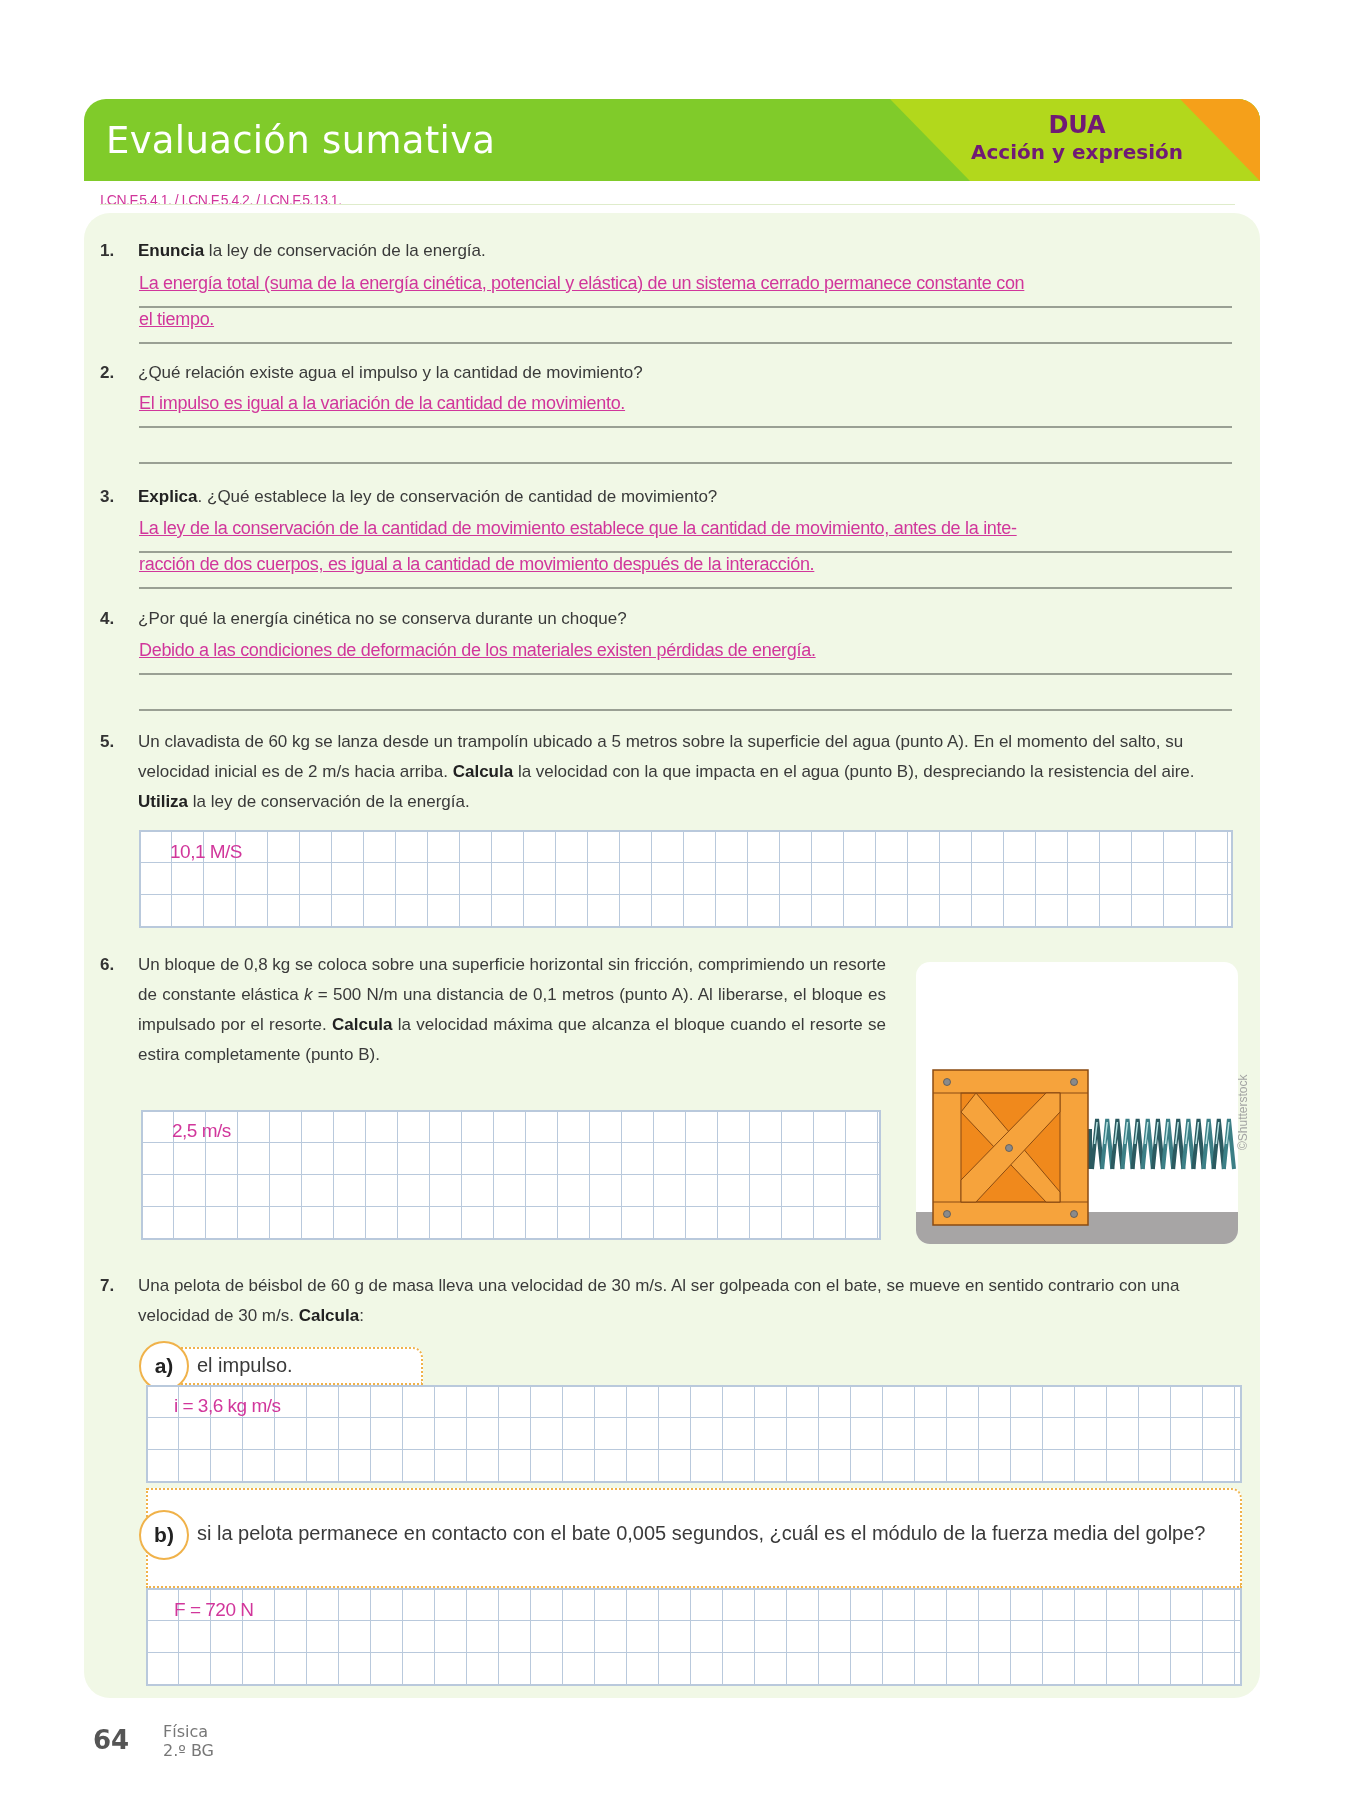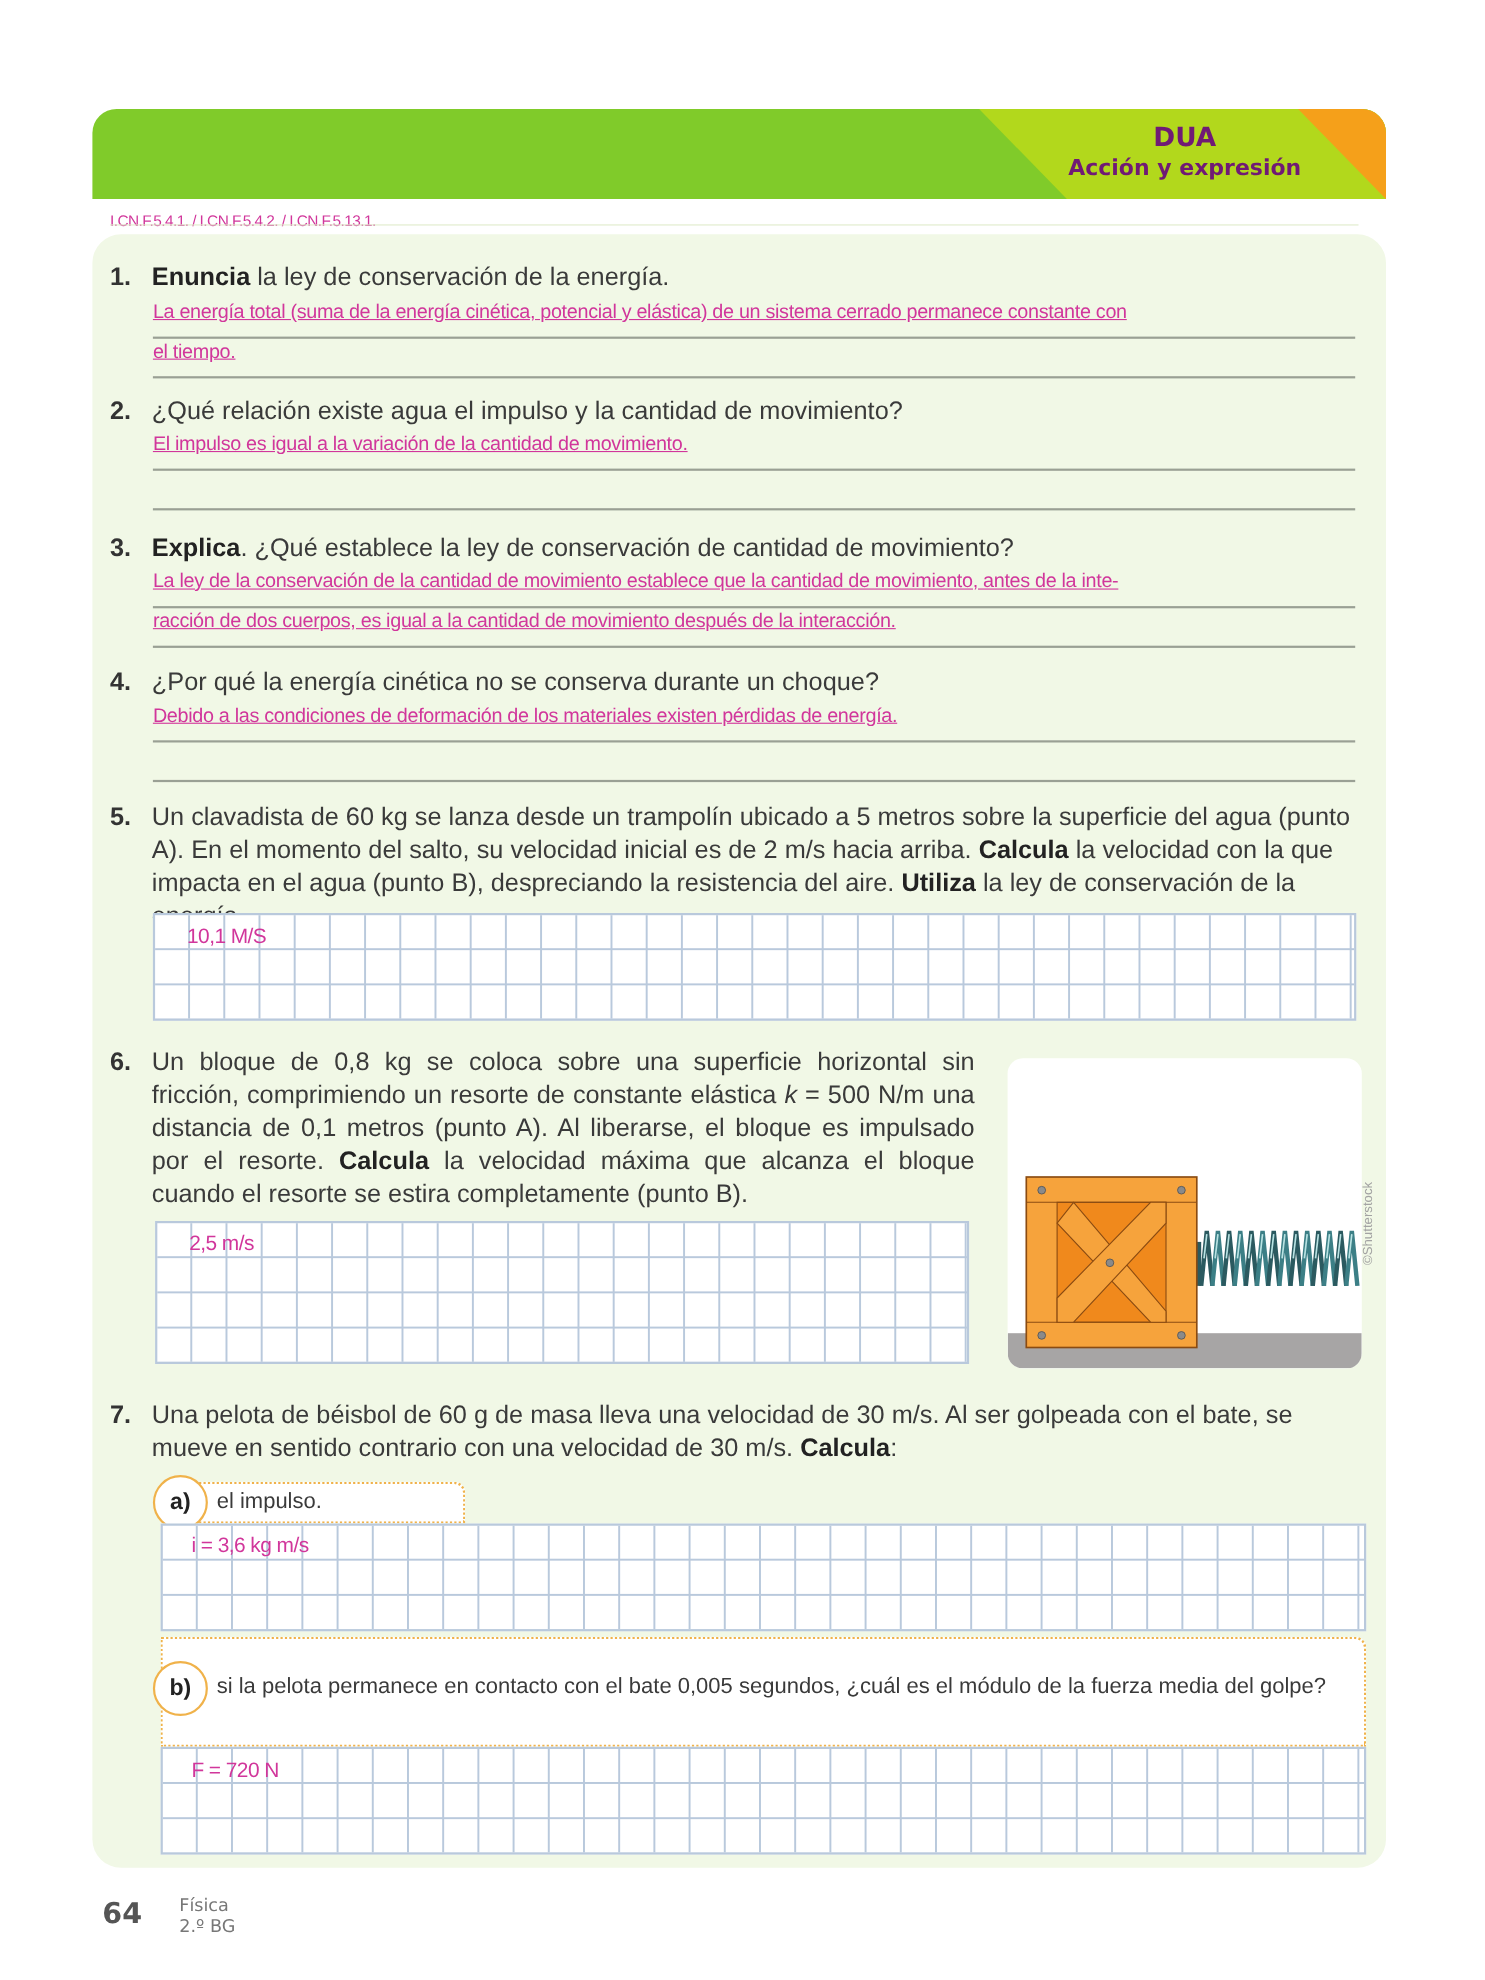--- a/index.html
+++ b/index.html
@@ -39,21 +39,21 @@
   .indicators-line {
     position: absolute; left: 100px; top: 204px; width: 1135px; height: 1px; background: #dfeccb;
   }
 
   
   .panel {
     position: absolute; left: 84px; top: 213px; width: 1176px; height: 1485px;
     background: #f1f8e6; border-radius: 26px;
   }
 
-  .q { position: absolute; left: 100px; font-size: 23px; line-height: 30px; color: #3a3a3a; }
+  .q { position: absolute; left: 100px; font-size: 17px; line-height: 30px; color: #3a3a3a; }
   .q .num { display: inline-block; width: 38px; font-weight: bold; color: #333; }
   .q b { color: #222; }
   .q-text { position: absolute; left: 38px; top: 0; width: 1110px; }
 
   .ans-line {
     position: absolute; left: 139px; width: 1093px; height: 36px;
     border-bottom: 2px solid #9aa094;
   }
   .ans-text {
     position: absolute; left: 0; bottom: 12px; font-size: 18px; color: #d1369b;
@@ -101,20 +101,21 @@
     position: absolute; left: 93px; top: 1725px; font-size: 26px; font-weight: bold; color: #555;
     font-family: "DejaVu Sans", sans-serif;
   }
   .footer-sub { position: absolute; left: 163px; top: 1722px; font-size: 16px; color: #777; line-height: 19px;
     font-family: "DejaVu Sans", sans-serif; }
 </style>
 </head>
 <body>
 
 <div class="banner">
+  <div class="banner-title">Evaluación sumativa</div>
   <div class="banner-dua"></div>
   <div class="banner-orange"></div>
   <div class="dua-text">
     <div class="dua-title">DUA</div>
     <div class="dua-sub">Acción y expresión</div>
   </div>
 </div>
 <div class="indicators">I.CN.F.5.4.1. / I.CN.F.5.4.2. / I.CN.F.5.13.1.</div>
 <div class="indicators-line"></div>
 

